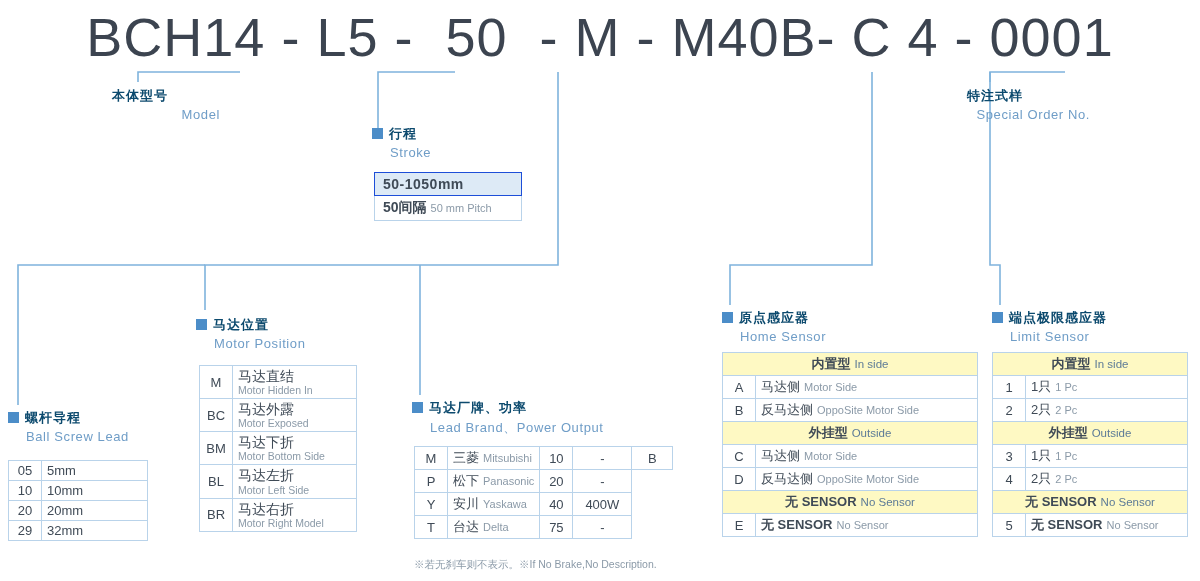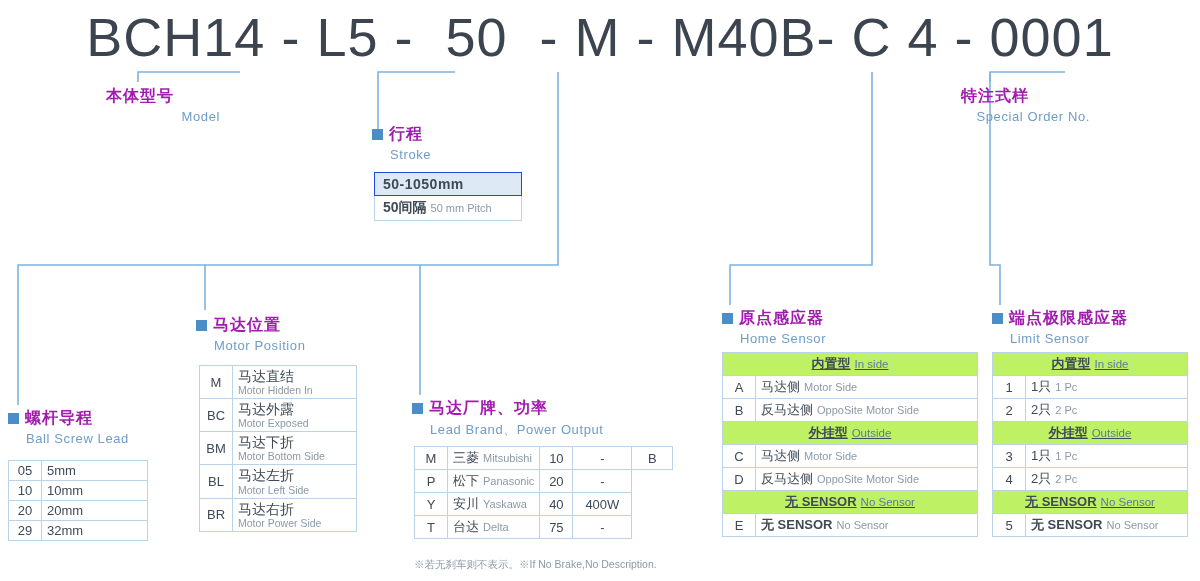--- a/index.html
+++ b/index.html
@@ -20,21 +20,21 @@
     white-space:pre;
   }
 
   
   .head{position:absolute;}
   .head .sq{
     display:inline-block;width:11px;height:11px;background:#4c8dc8;
     margin-right:6px;vertical-align:middle;
   }
   .head .cn{
-    display:inline-block;font-size:16px;font-weight:bold;color:#a21caf;
+    display:inline-block;font-size:13px;font-weight:bold;color:#0c4a6e;
     vertical-align:middle;letter-spacing:1px;text-align:right;
   }
   .head .en{
     display:block;font-size:13px;color:#6f9dc7;letter-spacing:.6px;
     margin-top:2px;
   }
   .head.center{text-align:center;}
   .head.center .en{margin-left:0;text-align:right;}
   .head .en.ind{margin-left:18px;}
 
@@ -48,21 +48,21 @@
     background:#ffffff;
     white-space:nowrap;
     vertical-align:middle;
   }
   td.k{text-align:center;width:22px;font-size:14px;}
   td.cn{font-size:14px;}
   td.cn .en{font-size:11px;color:#8b9aa8;margin-left:4px;}
   td.two{line-height:1.15;}
   td.two .cn2{font-size:14px;display:block;}
   td.two .en2{font-size:10.5px;color:#8b9aa8;display:block;}
-  tr.band td{background:#bef264;text-align:center;font-weight:bold;text-decoration:underline;}
+  tr.band td{background:#fef9c3;text-align:center;font-weight:bold;}
   tr.band td .en{font-weight:normal;color:#5d7b97;font-size:11.5px;margin-left:4px;}
   .note{
     position:absolute;font-size:10.5px;color:#8b9aa8;white-space:nowrap;
   }
 
   
   .strokebox{position:absolute;}
   .strokebox .r1{
     border:1px solid #1d4ed8;background:#ddeaf6;
     font-size:14px;font-weight:bold;color:#3f4a56;
@@ -196,21 +196,21 @@
       <td class="k">BL</td>
       <td class="two">
         <span class="cn2">马达左折</span>
         <span class="en2">Motor Left Side</span>
       </td>
     </tr>
     <tr>
       <td class="k">BR</td>
       <td class="two">
         <span class="cn2">马达右折</span>
-        <span class="en2">Motor Power Side</span>
+        <span class="en2">Motor Right Model</span>
       </td>
     </tr>
   </tbody>
     </table>
 
   <table class="t" style="left:414px;top:446px;">
     <tbody>
         <tr>
       <td class="k">M</td>
       <td class="cn"><span>三菱</span><span class="en">Mitsubishi</span></td>

